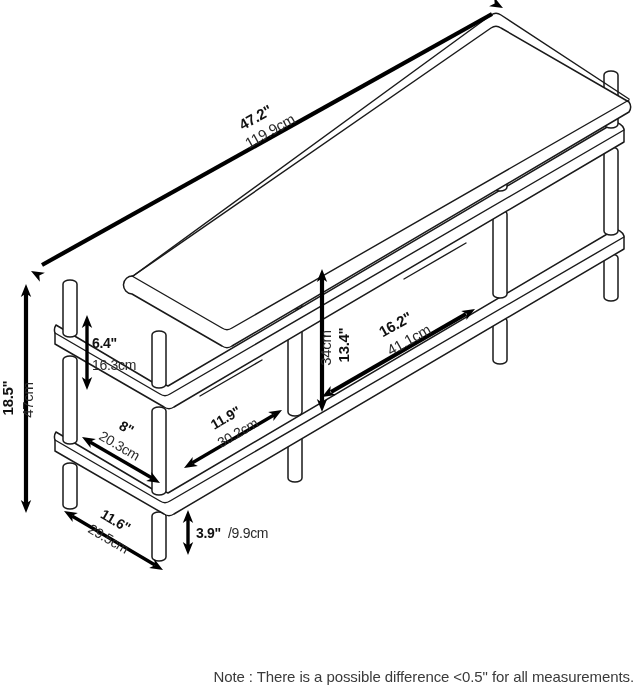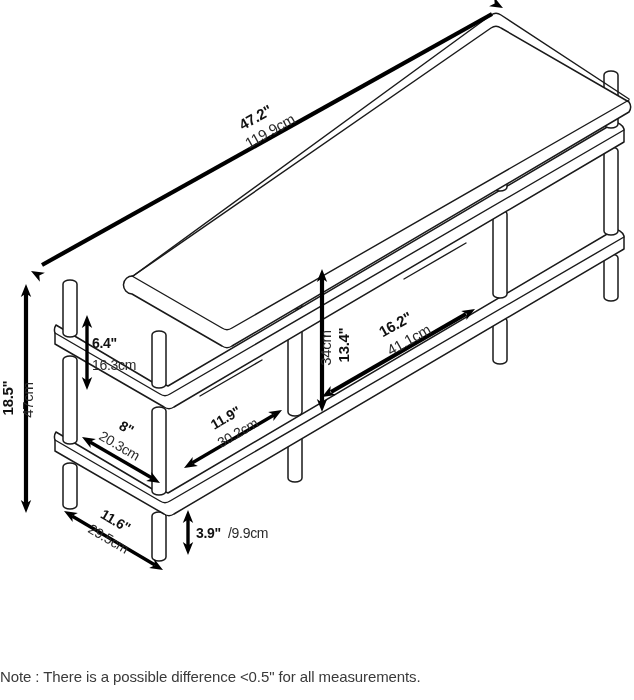--- a/index.html
+++ b/index.html
@@ -16,21 +16,21 @@
   .furn-thin{fill:none;stroke:#1a1a1a;stroke-width:1.4;stroke-linejoin:round;stroke-linecap:round;}
   .dim-arrow{stroke:#000000;stroke-width:4.2;fill:none;stroke-linecap:butt;}
   .dim-arrow-thin{stroke:#000000;stroke-width:3.4;fill:none;stroke-linecap:butt;}
   .arrow-head{fill:#000000;stroke:none;}
   .lbl{font-family:"Liberation Sans", sans-serif;fill:#111111;}
   .lbl-in{font-weight:bold;font-size:15px;letter-spacing:-0.3px;}
   .lbl-cm{font-weight:normal;font-size:15px;fill:#2a2a2a;letter-spacing:-0.3px;}
   .lbl-in-sm{font-weight:bold;font-size:14px;letter-spacing:-0.3px;}
   .lbl-cm-sm{font-weight:normal;font-size:14px;fill:#2a2a2a;letter-spacing:-0.3px;}
   .note-text{
-    position:absolute;left:0;top:668px;width:634px;text-align:left;
+    position:absolute;left:0;top:668px;width:634px;text-align:right;
     font-family:"Liberation Sans", sans-serif;font-size:15px;color:#3a3a3a;
     letter-spacing:-0.1px;white-space:nowrap;
   }
 </style>
 </head>
 <body>
 
 <div id="stage">
 <svg width="634" height="700" viewBox="0 0 634 700" xmlns="http://www.w3.org/2000/svg">
 

